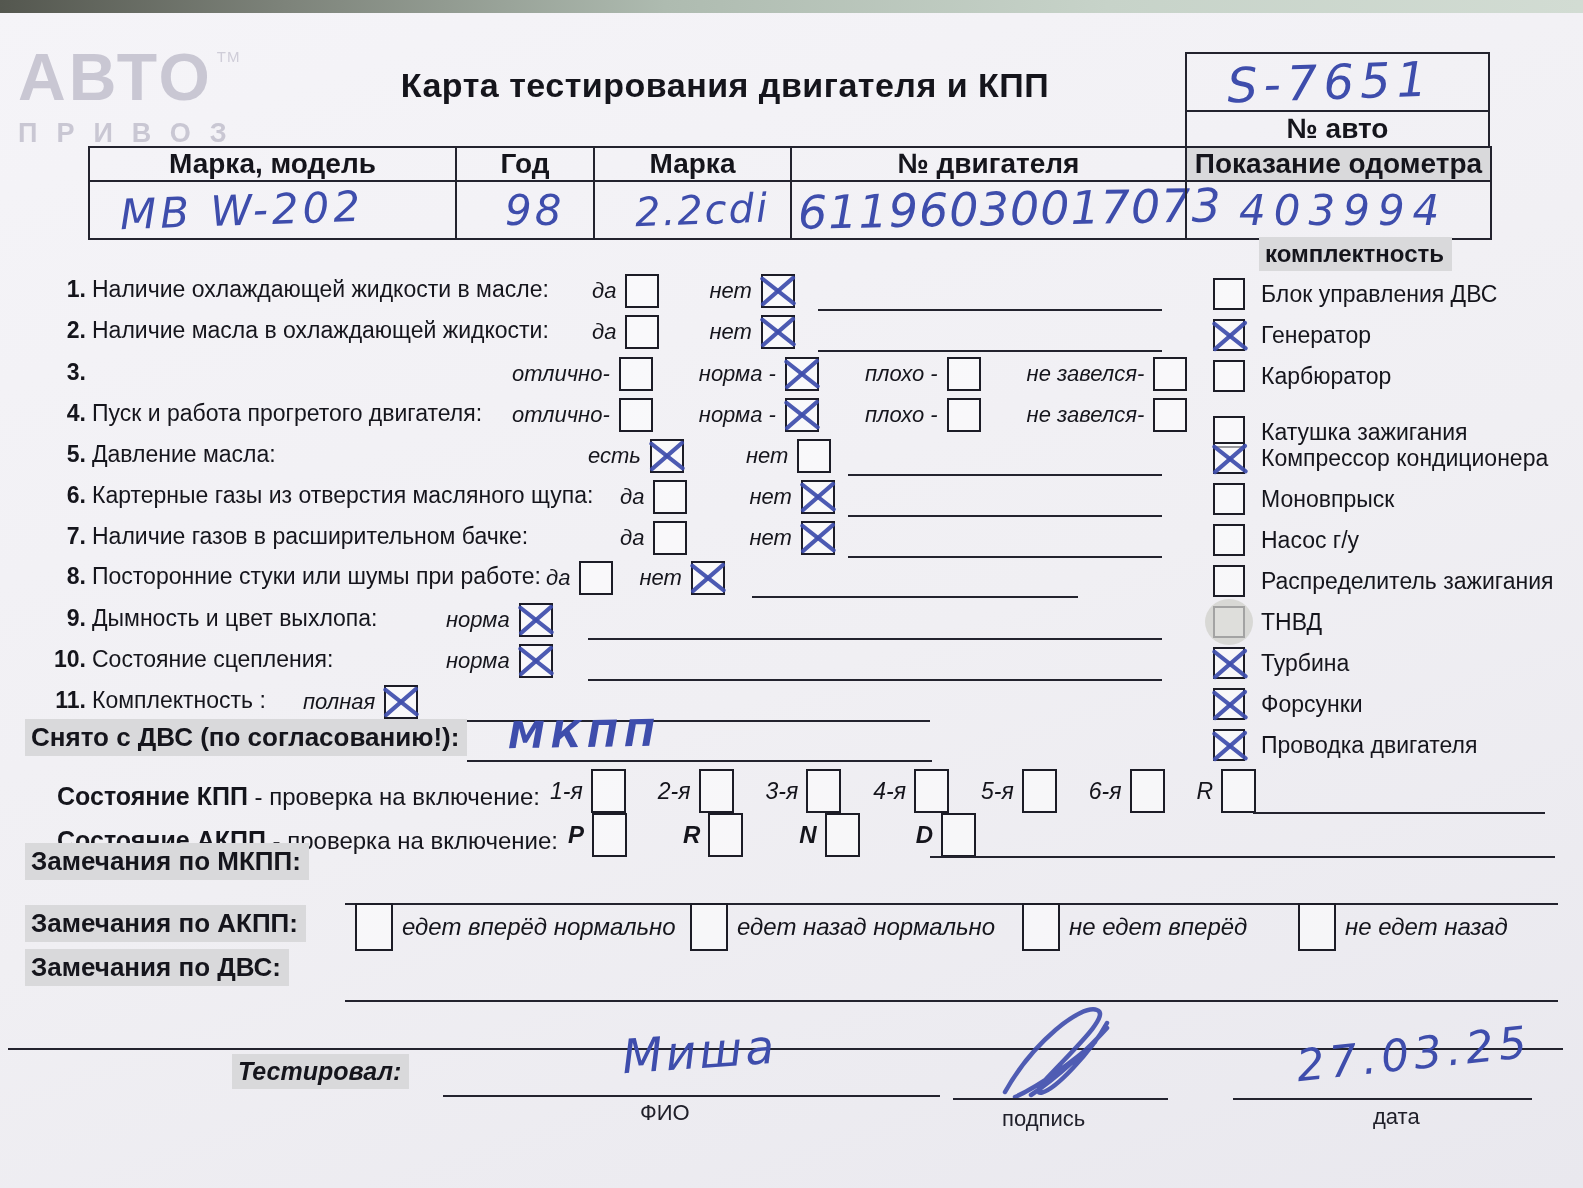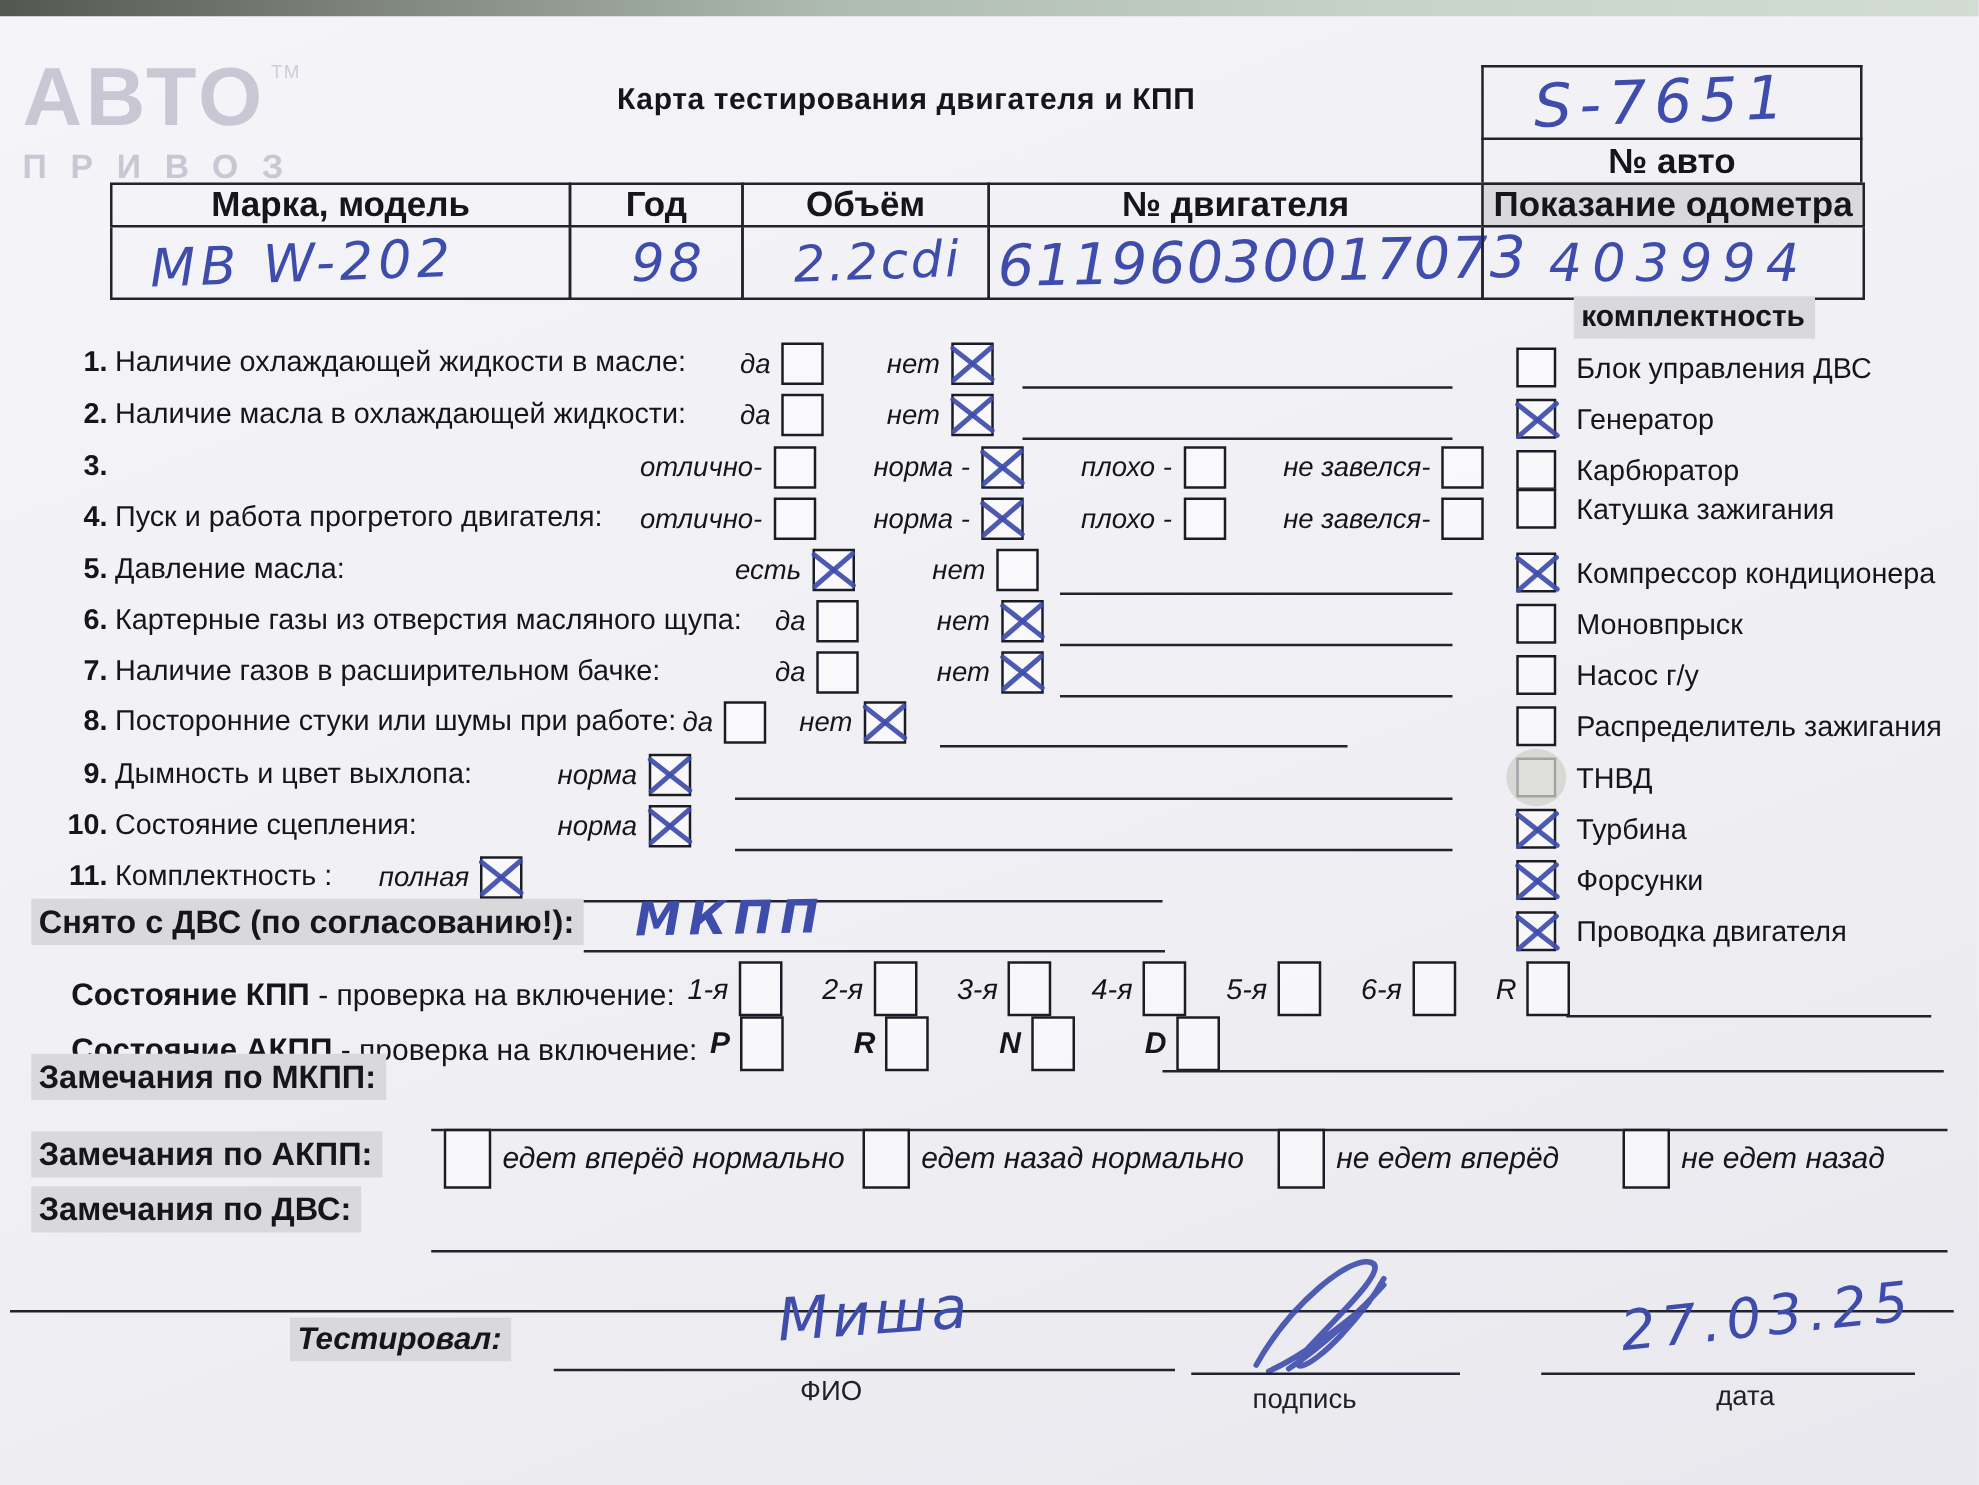--- a/index.html
+++ b/index.html
@@ -17,21 +17,21 @@
   
   .scan-edge{left:0;top:0;width:1583px;height:13px;
     background:linear-gradient(90deg,#54574f 0%,#7d837a 18%,#aebbb0 42%,#c7d3c9 70%,#d2dcd3 100%);}
   
   .logo{left:18px;top:44px;color:#c9c7d3;line-height:1;}
   .logo .l1{font-size:66px;font-weight:bold;letter-spacing:3px;}
   .logo .tm{font-size:15px;vertical-align:38px;letter-spacing:1px;margin-left:4px;color:#cfcdd8;}
   .logo .l2{font-size:27px;letter-spacing:19px;margin-top:10px;font-weight:bold;}
   
   .title{left:250px;top:66px;width:950px;text-align:center;
-         font-size:24px;font-weight:bold;letter-spacing:.5px;}
+         font-size:34px;font-weight:bold;letter-spacing:.5px;}
   
   .cell{position:absolute;box-sizing:border-box;border:2px solid var(--line);}
   .cell.noT{border-top:none;}
   .cell.noB{border-bottom:none;}
   .head{display:flex;align-items:center;justify-content:center;
         font-size:28px;font-weight:bold;}
   .hl-cell{background:var(--hl);}
   
   .hand{color:var(--ink);font-family:"DejaVu Sans",sans-serif;font-style:italic;
         white-space:nowrap;line-height:1;}
@@ -87,21 +87,21 @@
 
 <div id="info-table">
     <div class="cell head" style="left: 88px; top: 146px; width: 369px; height: 36px;">Марка, модель</div>
     <div class="cell noT" style="left: 88px; top: 182px; width: 369px; height: 58px;">
       <div class="hand" style="position: absolute; left: 30px; top: 8px; font-size: 42px; letter-spacing: 4px; transform: rotate(-2deg);">МВ W-202</div>
     </div>
     <div class="cell head" style="left: 455px; top: 146px; width: 140px; height: 36px;">Год</div>
     <div class="cell noT" style="left: 455px; top: 182px; width: 140px; height: 58px;">
       <div class="hand" style="position: absolute; left: 48px; top: 8px; font-size: 42px; letter-spacing: 3px;">98</div>
     </div>
-    <div class="cell head" style="left: 593px; top: 146px; width: 199px; height: 36px;">Объём</div>
+    <div class="cell head" style="left: 593px; top: 146px; width: 199px; height: 36px;">Марка</div>
     <div class="cell noT" style="left: 593px; top: 182px; width: 199px; height: 58px;">
       <div class="hand" style="position: absolute; left: 40px; top: 8px; font-size: 40px; letter-spacing: 2px; transform: rotate(-2deg);">2.2cdi</div>
     </div>
     <div class="cell head" style="left: 790px; top: 146px; width: 397px; height: 36px;">№ двигателя</div>
     <div class="cell noT" style="left: 790px; top: 182px; width: 397px; height: 58px;">
       <div class="hand" style="position: absolute; left: 6px; top: 4px; font-size: 46px; letter-spacing: 1px; transform: rotate(-1deg);">61196030017073</div>
     </div>
     <div class="cell head hl-cell" style="left: 1185px; top: 146px; width: 307px; height: 36px;">Показание одометра</div>
     <div class="cell noT" style="left: 1185px; top: 182px; width: 307px; height: 58px;">
       <div class="hand" style="position: absolute; left: 52px; top: 8px; font-size: 42px; letter-spacing: 8px;">403994</div>
@@ -383,21 +383,21 @@
       <span class="rp-lab">Блок управления ДВС</span>
     </div>
     <div class="rp-item" style="top: 319px;">
       <div class="cb cb32 checked"></div>
       <span class="rp-lab">Генератор</span>
     </div>
     <div class="rp-item" style="top: 360px;">
       <div class="cb cb32"></div>
       <span class="rp-lab">Карбюратор</span>
     </div>
-    <div class="rp-item" style="top: 391px;">
+    <div class="rp-item" style="top: 416px;">
       <div class="cb cb32"></div>
       <span class="rp-lab">Катушка зажигания</span>
     </div>
     <div class="rp-item" style="top: 442px;">
       <div class="cb cb32 checked"></div>
       <span class="rp-lab">Компрессор кондиционера</span>
     </div>
     <div class="rp-item" style="top: 483px;">
       <div class="cb cb32"></div>
       <span class="rp-lab">Моновпрыск</span>

